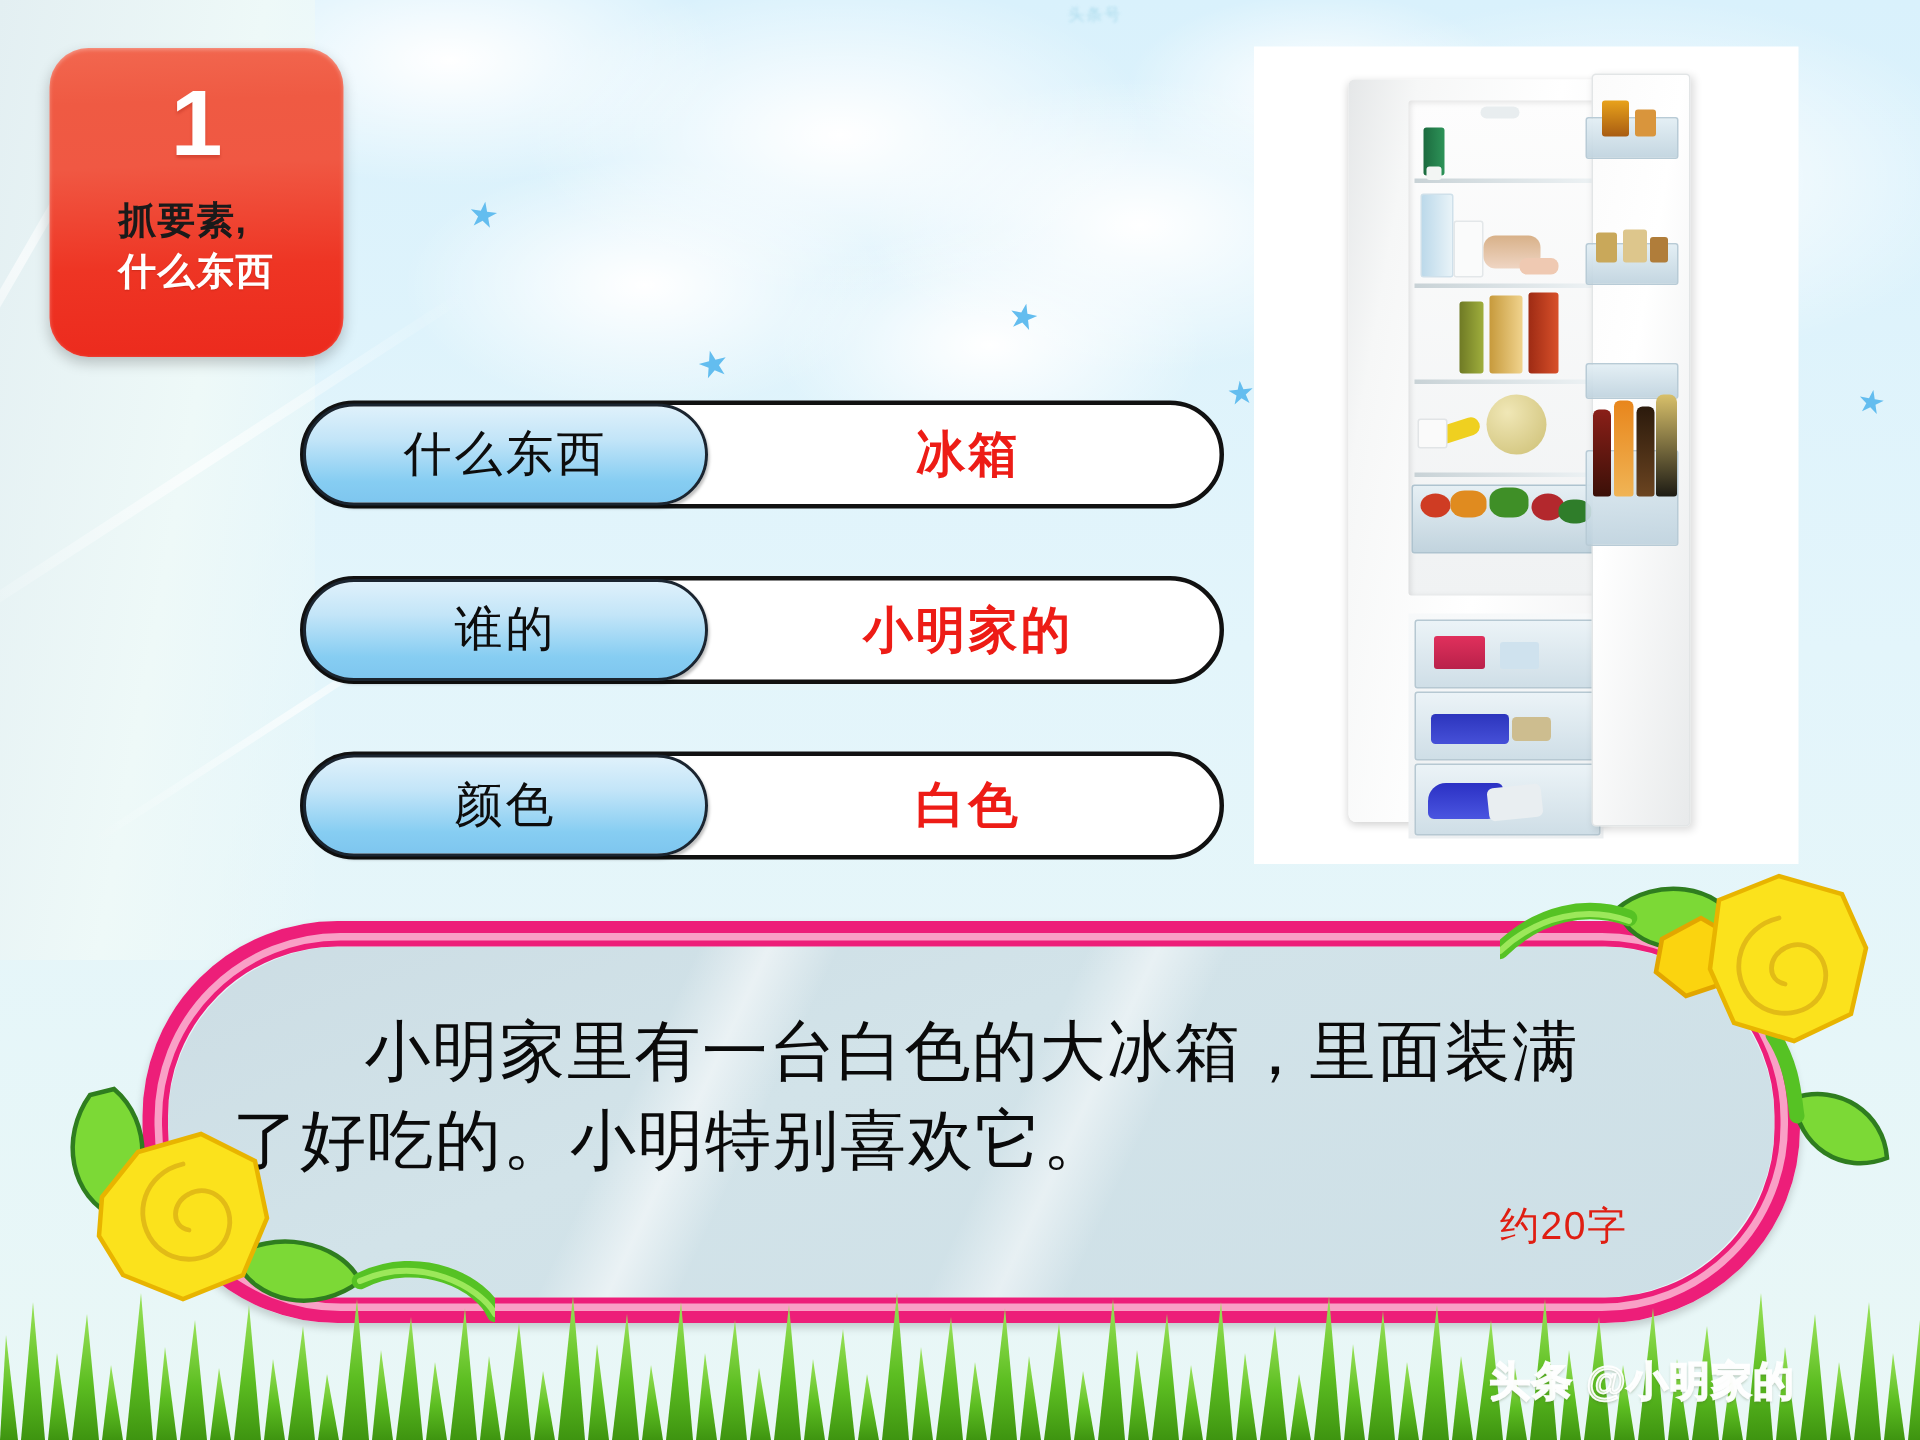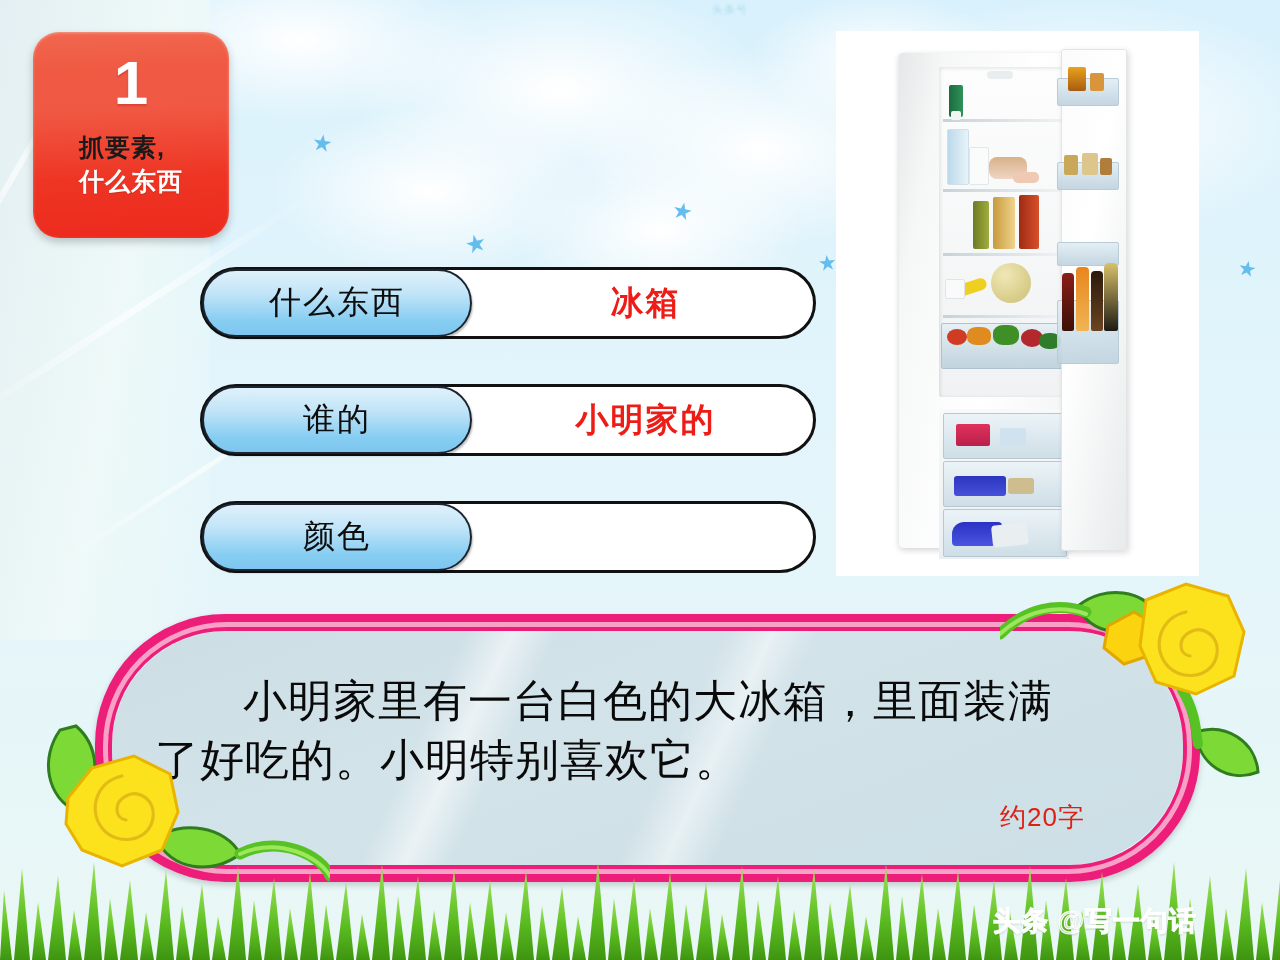--- a/index.html
+++ b/index.html
@@ -246,20 +246,21 @@
       <span class="row-pill-label">什么东西</span>
     </div>
     <div class="row-answer">冰箱</div>
   </div>
 
   <div class="row" style="top:501px;">
     <div class="row-outer"></div>
     <div class="row-pill">
       <span class="row-pill-label">颜色</span>
     </div>
+    <div class="row-answer">白色</div>
   </div>
 
   <div class="photo">
     <div class="fr-body">
       <div class="leds">
         <div class="led" style="left:4px;  background:#E8A33D;"></div>
         <div class="led" style="left:14px; background:#3a3a3a;"></div>
         <div class="led" style="left:24px; background:#E8A33D;"></div>
       </div>
       <div class="fr-inner">
@@ -452,15 +453,15 @@
         <path d="M1164 110 L1174 12 L1182 110 Z"></path>
       <path d="M1184 110 L1190 48 L1198 110 Z"></path>
         <path d="M1200 110 L1210 26 L1218 110 Z"></path>
         <path d="M1220 110 L1226 58 L1234 110 Z"></path>
       <path d="M1236 110 L1246 18 L1254 110 Z"></path>
         <path d="M1256 110 L1262 52 L1270 110 Z"></path>
         <path d="M1272 110 L1280 30 L1280 110 Z"></path>
     </g>
   </svg>
 
-  <div class="watermark">头条 @写一句话</div>
+  <div class="watermark">头条 @小明家的</div>
 
 </div>
 
 </body></html>

